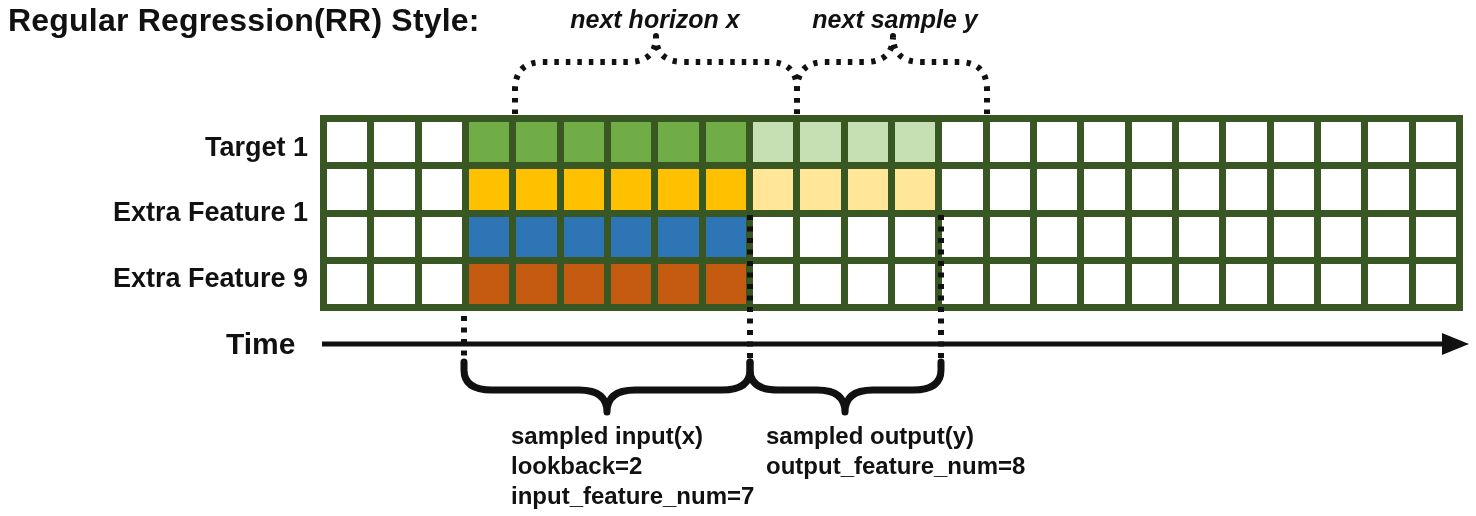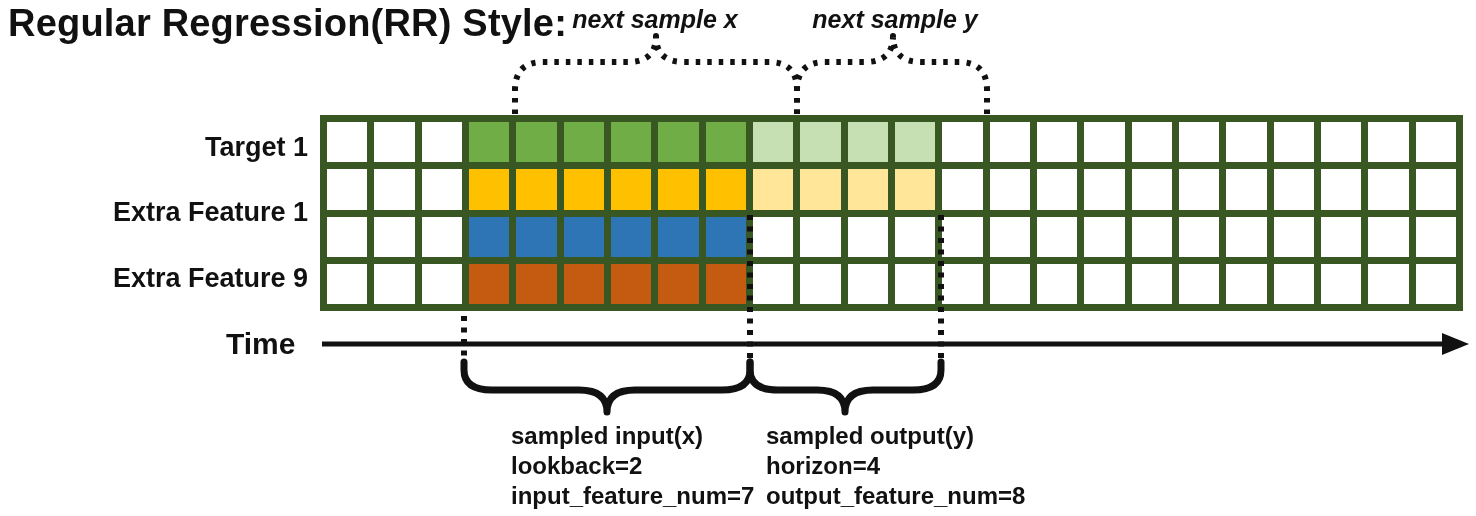--- a/index.html
+++ b/index.html
@@ -2,21 +2,21 @@
 <html><head>
 <meta charset="utf-8">
 <style>
   html,body { margin:0; padding:0; background:#ffffff; }
   .canvas {
     position:relative; width:1476px; height:516px; background:#ffffff;
     font-family:"Liberation Sans", sans-serif; color:#111; overflow:hidden;
   }
   .title {
     position:absolute; left:8px; top:2px;
-    font-size:38px; font-weight:700; letter-spacing:0.2px;
+    font-size:32px; font-weight:700; letter-spacing:0.2px;
   }
   .row-labels {
     position:absolute; left:0; top:115px; width:308px; height:196px;
     display:flex; flex-direction:column;
   }
   .row-label {
     flex:1; display:flex; align-items:center; justify-content:flex-end;
     font-size:27px; font-weight:700; white-space:nowrap;
   }
   .grid {
@@ -44,21 +44,21 @@
   .annot.input  { left:511px; top:421px; }
   .annot.output { left:766px; top:421px; }
 </style>
 </head>
 <body>
 
 <div class="canvas">
 
   <div class="title">Regular Regression(RR) Style:</div>
 
-  <div class="brace-label nsx">next sample x</div>
+  <div class="brace-label nsx">next horizon x</div>
   <div class="brace-label nsy">next sample y</div>
 
   <div class="row-labels">
     <div class="row-label">Target 1</div>
     <div class="row-label">Extra Feature 1</div>
     <div class="row-label">Extra Feature 9</div>
   </div>
 
   <div class="grid">
       <div class="cell" style="background: rgb(255, 255, 255);"></div>
@@ -180,17 +180,16 @@
   <div class="time-label">Time</div>
 
   <div class="annot input">
     <div>sampled input(x)</div>
     <div>lookback=2</div>
     <div>input_feature_num=7</div>
   </div>
 
   <div class="annot output">
     <div>sampled output(y)</div>
-    <div>horizon=4</div>
     <div>output_feature_num=8</div>
   </div>
 
 </div>
 
 </body></html>

